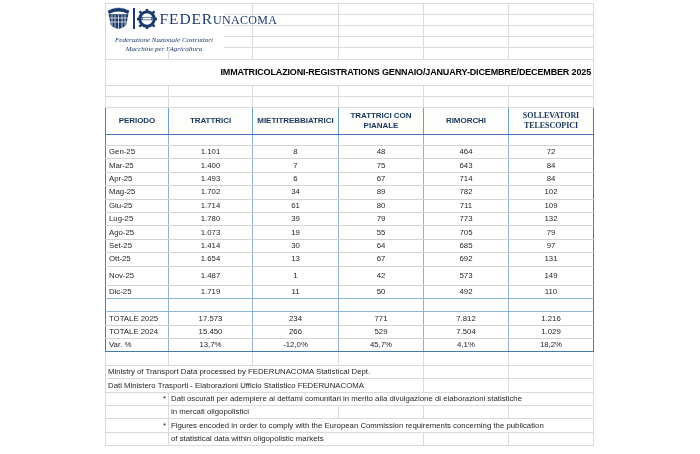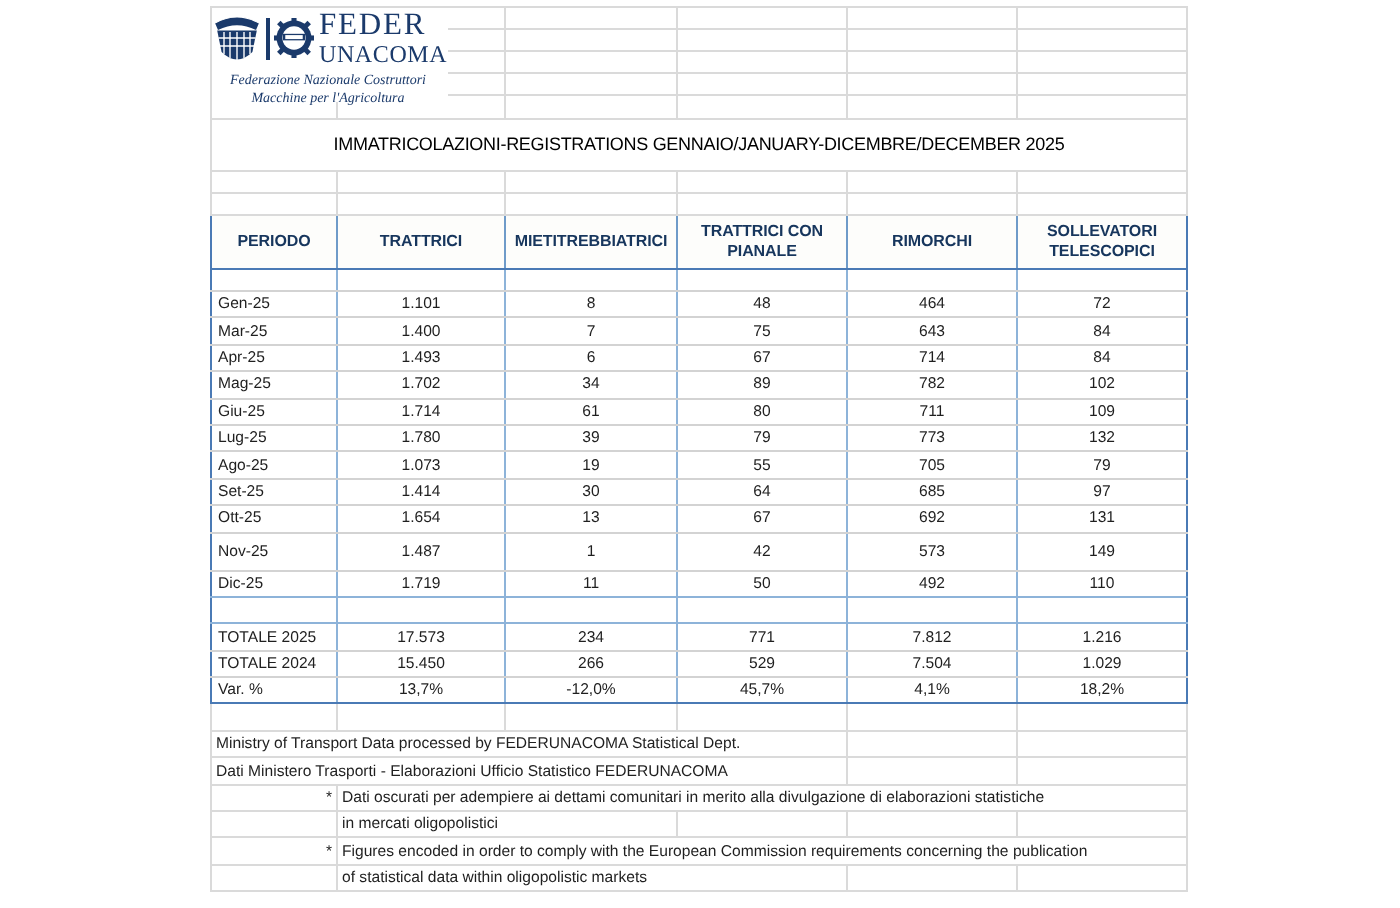--- a/index.html
+++ b/index.html
@@ -22,22 +22,22 @@
   table.sheet td{
     border:1px solid #dadada;
     padding:0 2px;
     overflow:visible;
     white-space:nowrap;
     vertical-align:middle;
   }
 
   
   td.title{
-    text-align:center;
-    font-weight:normal;
+    text-align:right;
+    font-weight:bold;
     font-size:9px;
     letter-spacing:-0.15px;
     color:#000;
   }
 
   
   tr.hdr td{
     border-top:1.6px solid #4a7ab5;
     border-bottom:1.6px solid #4a7ab5;
     border-left:1px solid #6f9bc9;
@@ -45,21 +45,21 @@
     background:#fdfdfb;
     text-align:center;
     font-weight:bold;
     font-size:8px;
     color:#17365d;
     white-space:normal;
     line-height:1.2;
     letter-spacing:-0.05px;
   }
   tr.hdr td.first{border-left:1.6px solid #4a7ab5;}
-  tr.hdr td.last{border-right:1.6px solid #4a7ab5;}
+  tr.hdr td.last{border-right:1.6px solid #4a7ab5;font-family:Liberation Serif, serif;}
 
   
   tr.band td{
     border-left:1px solid #8db3d9;
     border-right:1px solid #8db3d9;
     border-top:none;
     border-bottom:1px solid #d3d3d3;
     background:#ffffff;
   }
   tr.band td.first{border-left:1.6px solid #4a7ab5;}
@@ -75,21 +75,21 @@
 
   
   #logo{
     position:absolute;left:106px;top:4px;width:118px;height:47px;
     background:#ffffff;z-index:6;
   }
   #logo .row1{position:absolute;left:0;top:1px;display:flex;align-items:center;}
   #logo .crest{width:25px;height:27px;margin-right:1px;}
   #logo .sep{width:1.5px;height:21px;background:#1b3a6b;margin:0 2px 0 1px;}
   #logo .gear{width:20px;height:20px;margin-right:3px;}
-  #logo .words{display:flex;flex-direction:column;line-height:1;}
+  #logo .words{display:flex;flex-direction:row;line-height:1;}
   #logo .feder{
     font-family:"Liberation Serif",serif;font-size:15.5px;color:#1b3a6b;
     letter-spacing:0.9px;height:13px;
   }
   #logo .unacoma{
     font-family:"Liberation Serif",serif;font-size:12px;color:#1b3a6b;
     letter-spacing:0.3px;margin-top:3px;
   }
   #logo .tag{
     position:absolute;left:0;top:32px;width:116px;text-align:center;

